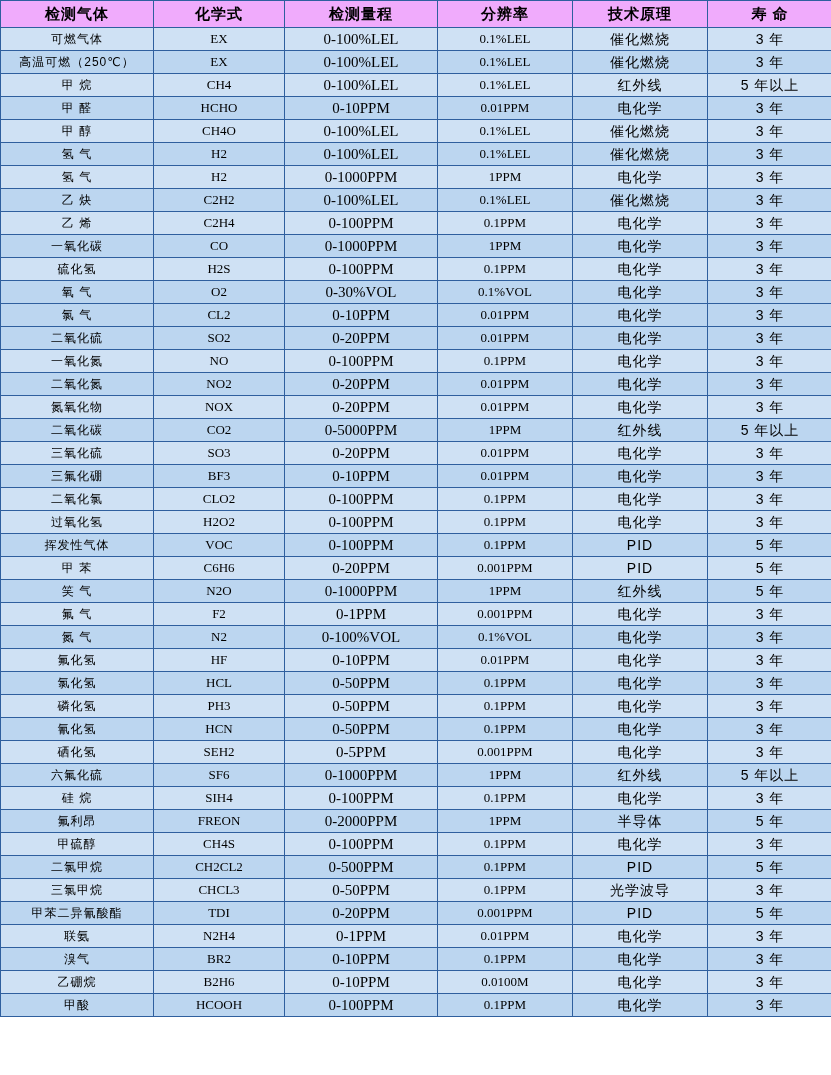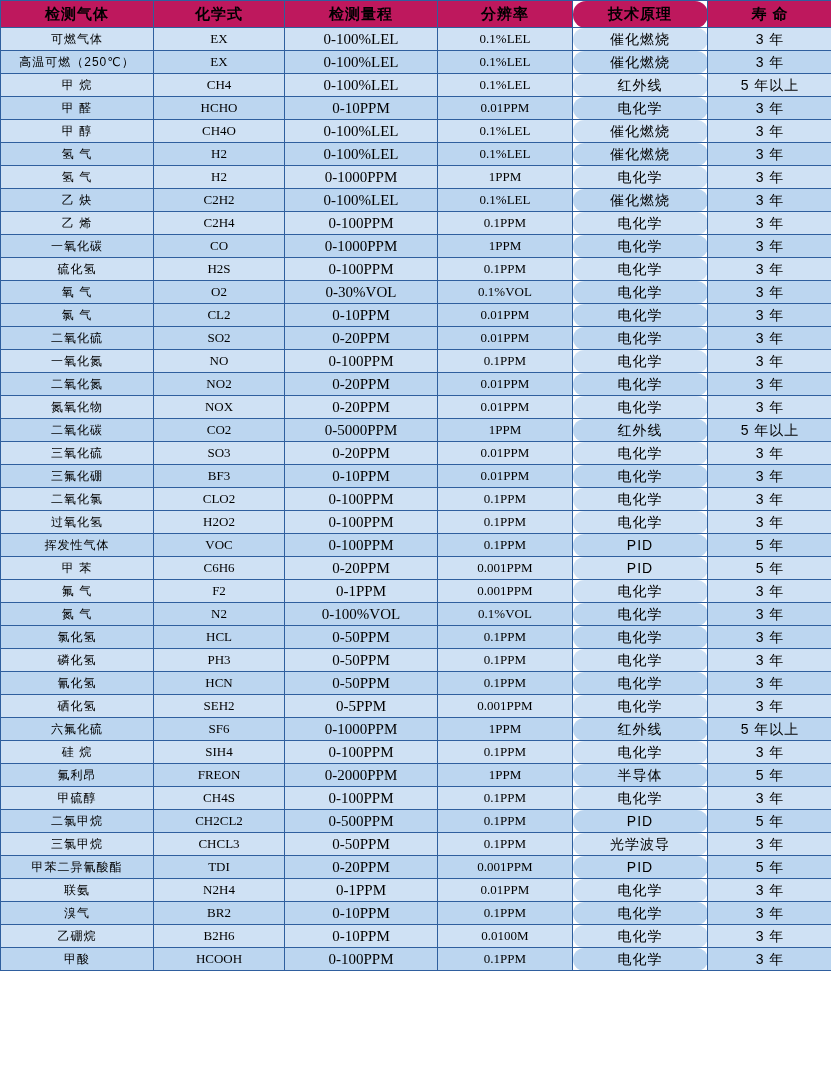--- a/index.html
+++ b/index.html
@@ -22,38 +22,38 @@
     vertical-align: middle;
     color: #000000;
     font-weight: normal;
     padding: 0;
     height: 22px;
     line-height: 22px;
     overflow: hidden;
     white-space: nowrap;
   }
   #gas-table thead th {
-    background: #be185d;
+    background: #f0abfc;
     font-size: 15px;
     font-weight: bold;
     letter-spacing: 1px;
     height: 26px;
     line-height: 26px;
   }
   #gas-table tbody tr td {
     background: #cfe1f4;
   }
   #gas-table tbody tr.alt td {
     background: #bcd6f0;
   }
   .col-name  { width: 152px; font-size: 12px; letter-spacing: 1px; }
   .col-form  { width: 130px; font-size: 13px; font-family: "Liberation Serif", "DejaVu Serif", serif; margin-top: 46px; }
   .col-range { width: 152px; font-size: 15px; font-family: "Liberation Serif", "DejaVu Serif", serif; }
   .col-res   { width: 134px; font-size: 13px; font-family: "Liberation Serif", "DejaVu Serif", serif; margin-top: 24px; }
-  .col-prin  { width: 134px; font-size: 14px; letter-spacing: 1px; border-radius: 13px; }
+  .col-prin  { width: 134px; font-size: 14px; letter-spacing: 1px; }
   .col-life  { width: 124px; font-size: 14px; letter-spacing: 1px; }
   .spaced { letter-spacing: 4px; }
 </style>
 </head>
 <body>
 
 <table id="gas-table">
   <thead>
     <tr>
       <th class="col-name spaced">检测气体</th>
@@ -250,36 +250,52 @@
         <td class="col-life">5 年</td>
       </tr>
       <tr>
         <td class="col-name">甲 苯</td>
         <td class="col-form">C6H6</td>
         <td class="col-range">0-20PPM</td>
         <td class="col-res">0.001PPM</td>
         <td class="col-prin">PID</td>
         <td class="col-life">5 年</td>
       </tr>
+      <tr class="alt">
+        <td class="col-name">笑 气</td>
+        <td class="col-form">N2O</td>
+        <td class="col-range">0-1000PPM</td>
+        <td class="col-res">1PPM</td>
+        <td class="col-prin">红外线</td>
+        <td class="col-life">5 年</td>
+      </tr>
       <tr>
         <td class="col-name">氟 气</td>
         <td class="col-form">F2</td>
         <td class="col-range">0-1PPM</td>
         <td class="col-res">0.001PPM</td>
         <td class="col-prin">电化学</td>
         <td class="col-life">3 年</td>
       </tr>
       <tr class="alt">
         <td class="col-name">氮 气</td>
         <td class="col-form">N2</td>
         <td class="col-range">0-100%VOL</td>
         <td class="col-res">0.1%VOL</td>
         <td class="col-prin">电化学</td>
         <td class="col-life">3 年</td>
       </tr>
+      <tr>
+        <td class="col-name">氟化氢</td>
+        <td class="col-form">HF</td>
+        <td class="col-range">0-10PPM</td>
+        <td class="col-res">0.01PPM</td>
+        <td class="col-prin">电化学</td>
+        <td class="col-life">3 年</td>
+      </tr>
       <tr class="alt">
         <td class="col-name">氯化氢</td>
         <td class="col-form">HCL</td>
         <td class="col-range">0-50PPM</td>
         <td class="col-res">0.1PPM</td>
         <td class="col-prin">电化学</td>
         <td class="col-life">3 年</td>
       </tr>
       <tr>
         <td class="col-name">磷化氢</td>

